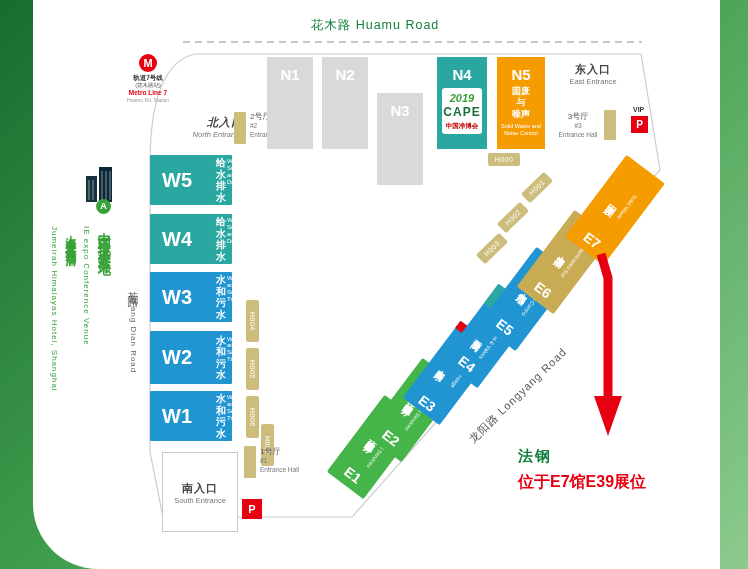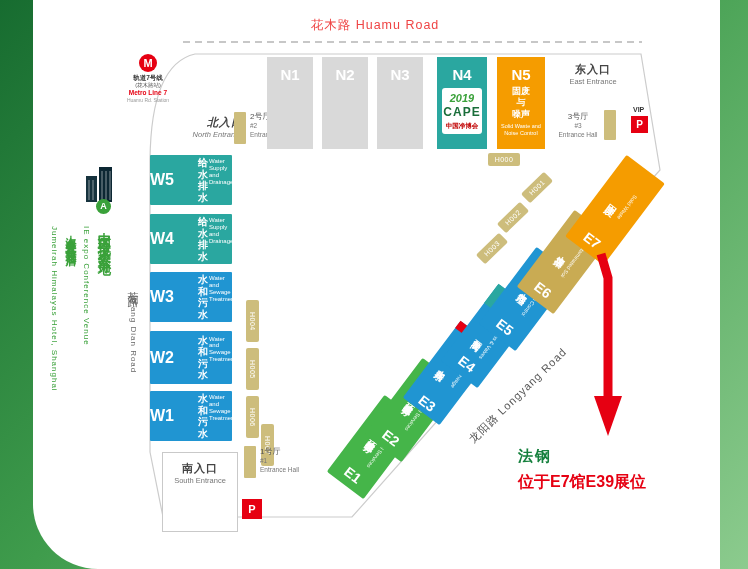--- a/index.html
+++ b/index.html
@@ -7,38 +7,38 @@
     width:748px;height:569px;position:relative;overflow:hidden;
     font-family:"Liberation Sans","DejaVu Sans",sans-serif;
     background:linear-gradient(135deg,#176c30 0%,#3f9c4c 45%,#8ccb8e 100%);
   }
   #panel{position:absolute;left:33px;top:0;right:28px;bottom:0;background:#fff;border-bottom-left-radius:65px;}
   #map{position:absolute;inset:0;}
   .abs{position:absolute;}
   svg.layer{position:absolute;inset:0;pointer-events:none;}
 
   
-  .road-top{left:305px;top:17px;width:140px;text-align:center;font-size:12.5px;color:#ef4444;letter-spacing:1px;}
+  .road-top{left:305px;top:17px;width:140px;text-align:center;font-size:12.5px;color:#15803d;letter-spacing:1px;}
   .road-left{left:125px;top:282px;writing-mode:vertical-rl;color:#666;line-height:1;}
   .road-left .cn{font-size:11px;letter-spacing:3px;}
   .road-left .en{font-size:8px;margin-top:6px;letter-spacing:1px;}
   .road-diag{left:438px;top:388px;width:160px;transform:rotate(-44deg);color:#555;font-size:11px;letter-spacing:1px;text-align:center;}
 
   
   .metro{left:120px;top:54px;width:56px;text-align:center;line-height:1.25;}
   .metro .circle{width:18px;height:18px;border-radius:50%;background:#e60012;color:#fff;font-weight:bold;font-size:11px;line-height:18px;margin:0 auto 2px auto;}
   .metro .l1{font-size:6.5px;font-weight:bold;color:#333;}
   .metro .l2{font-size:5.5px;color:#555;}
   .metro .l3{font-size:6.5px;font-weight:bold;color:#e60012;}
   .metro .l4{font-size:5px;color:#999;}
 
   
   .ent-cn{font-size:11px;font-weight:bold;color:#444;letter-spacing:1px;}
   .ent-en{font-size:7.5px;color:#777;}
-  .south-box{left:162px;top:452px;width:76px;height:80px;background:#fff;border:1px solid #c9c9c9;text-align:center;box-sizing:border-box;padding-top:8px;}
+  .south-box{left:162px;top:452px;width:76px;height:80px;background:#fff;border:1px solid #c9c9c9;text-align:center;box-sizing:border-box;padding-top:28px;}
 
   
   .tanbox{background:#cdbd7c;width:12px;height:32px;border-radius:1px;}
   .ehall-txt{color:#777;line-height:1.3;}
   .ehall-txt .a{font-size:8px;color:#555;}
   .ehall-txt .b{font-size:6.5px;}
 
   
   .pbox{background:#e60012;color:#fff;font-weight:bold;display:flex;align-items:center;justify-content:center;}
   .viplbl{font-size:7px;font-weight:bold;color:#333;}
@@ -48,21 +48,21 @@
   .nhall.gray{background:#d9d9d9;}
   .n5-cn{font-size:9px;font-weight:bold;line-height:1.25;margin-top:3px;}
   .n5-en{font-size:5.5px;font-weight:normal;line-height:1.3;margin-top:3px;padding:0 2px;}
   .n4-logo{width:40px;height:46px;background:#fff;border-radius:3px;margin:5px auto 0 auto;padding-top:4px;box-sizing:border-box;line-height:1.2;}
   .n4-logo .y{display:block;font-size:11px;font-weight:bold;font-style:italic;color:#3aa13a;}
   .n4-logo .n{display:block;font-size:12px;font-weight:bold;color:#1a6e3a;letter-spacing:1px;}
   .n4-logo .c{display:block;font-size:6.5px;color:#c00000;margin-top:2px;}
 
   
   .whall{left:150px;width:82px;height:50px;display:flex;align-items:center;color:#fff;border-radius:1px;}
-  .whall .id{width:34px;text-align:center;font-size:16px;font-weight:bold;}
+  .whall .id{width:34px;text-align:center;font-size:20px;font-weight:bold;padding-left:12px;}
   .whall .txt{display:flex;line-height:1.15;margin-left:24px;}
   .whall .cn{font-size:10px;font-weight:bold;letter-spacing:1px;}
   .whall .en{font-size:6px;margin-top:1px;}
   .teal{background:#2aa7a0;}
   .blue{background:#2095d2;}
 
   
   .eblk{width:46px;height:96px;transform:rotate(37deg);display:flex;flex-direction:column;align-items:center;color:#fff;border-radius:2px;}
   .eblk .body{flex:1;display:flex;align-items:center;justify-content:center;gap:2px;padding-top:3px;}
   .eblk .cn{writing-mode:vertical-rl;font-size:9px;font-weight:bold;letter-spacing:1px;}
@@ -145,21 +145,21 @@
     <div class="b">#3</div>
     <div class="b">Entrance Hall</div>
   </div>
   <div class="abs tanbox" style="left:604px;top:110px;height:30px;"></div>
 
   <div class="abs viplbl" style="left:633px;top:106px;">VIP</div>
   <div class="abs pbox" style="left:631px;top:116px;width:17px;height:17px;font-size:10px;">P</div>
 
   <div class="abs nhall gray" style="left:267px;"><span>N1</span></div>
   <div class="abs nhall gray" style="left:322px;"><span>N2</span></div>
-  <div class="abs nhall gray" style="left:377px;"><span>N3</span></div>
+  <div class="abs nhall gray" style="left:377px;margin-top:36px;"><span>N3</span></div>
 
   <div class="abs nhall teal" style="left:437px;width:50px;">
     <span>N4</span>
     <div class="n4-logo">
       <span class="y">2019</span>
       <span class="n">CAPE</span>
       <span class="c">中国净博会</span>
     </div>
   </div>
 

